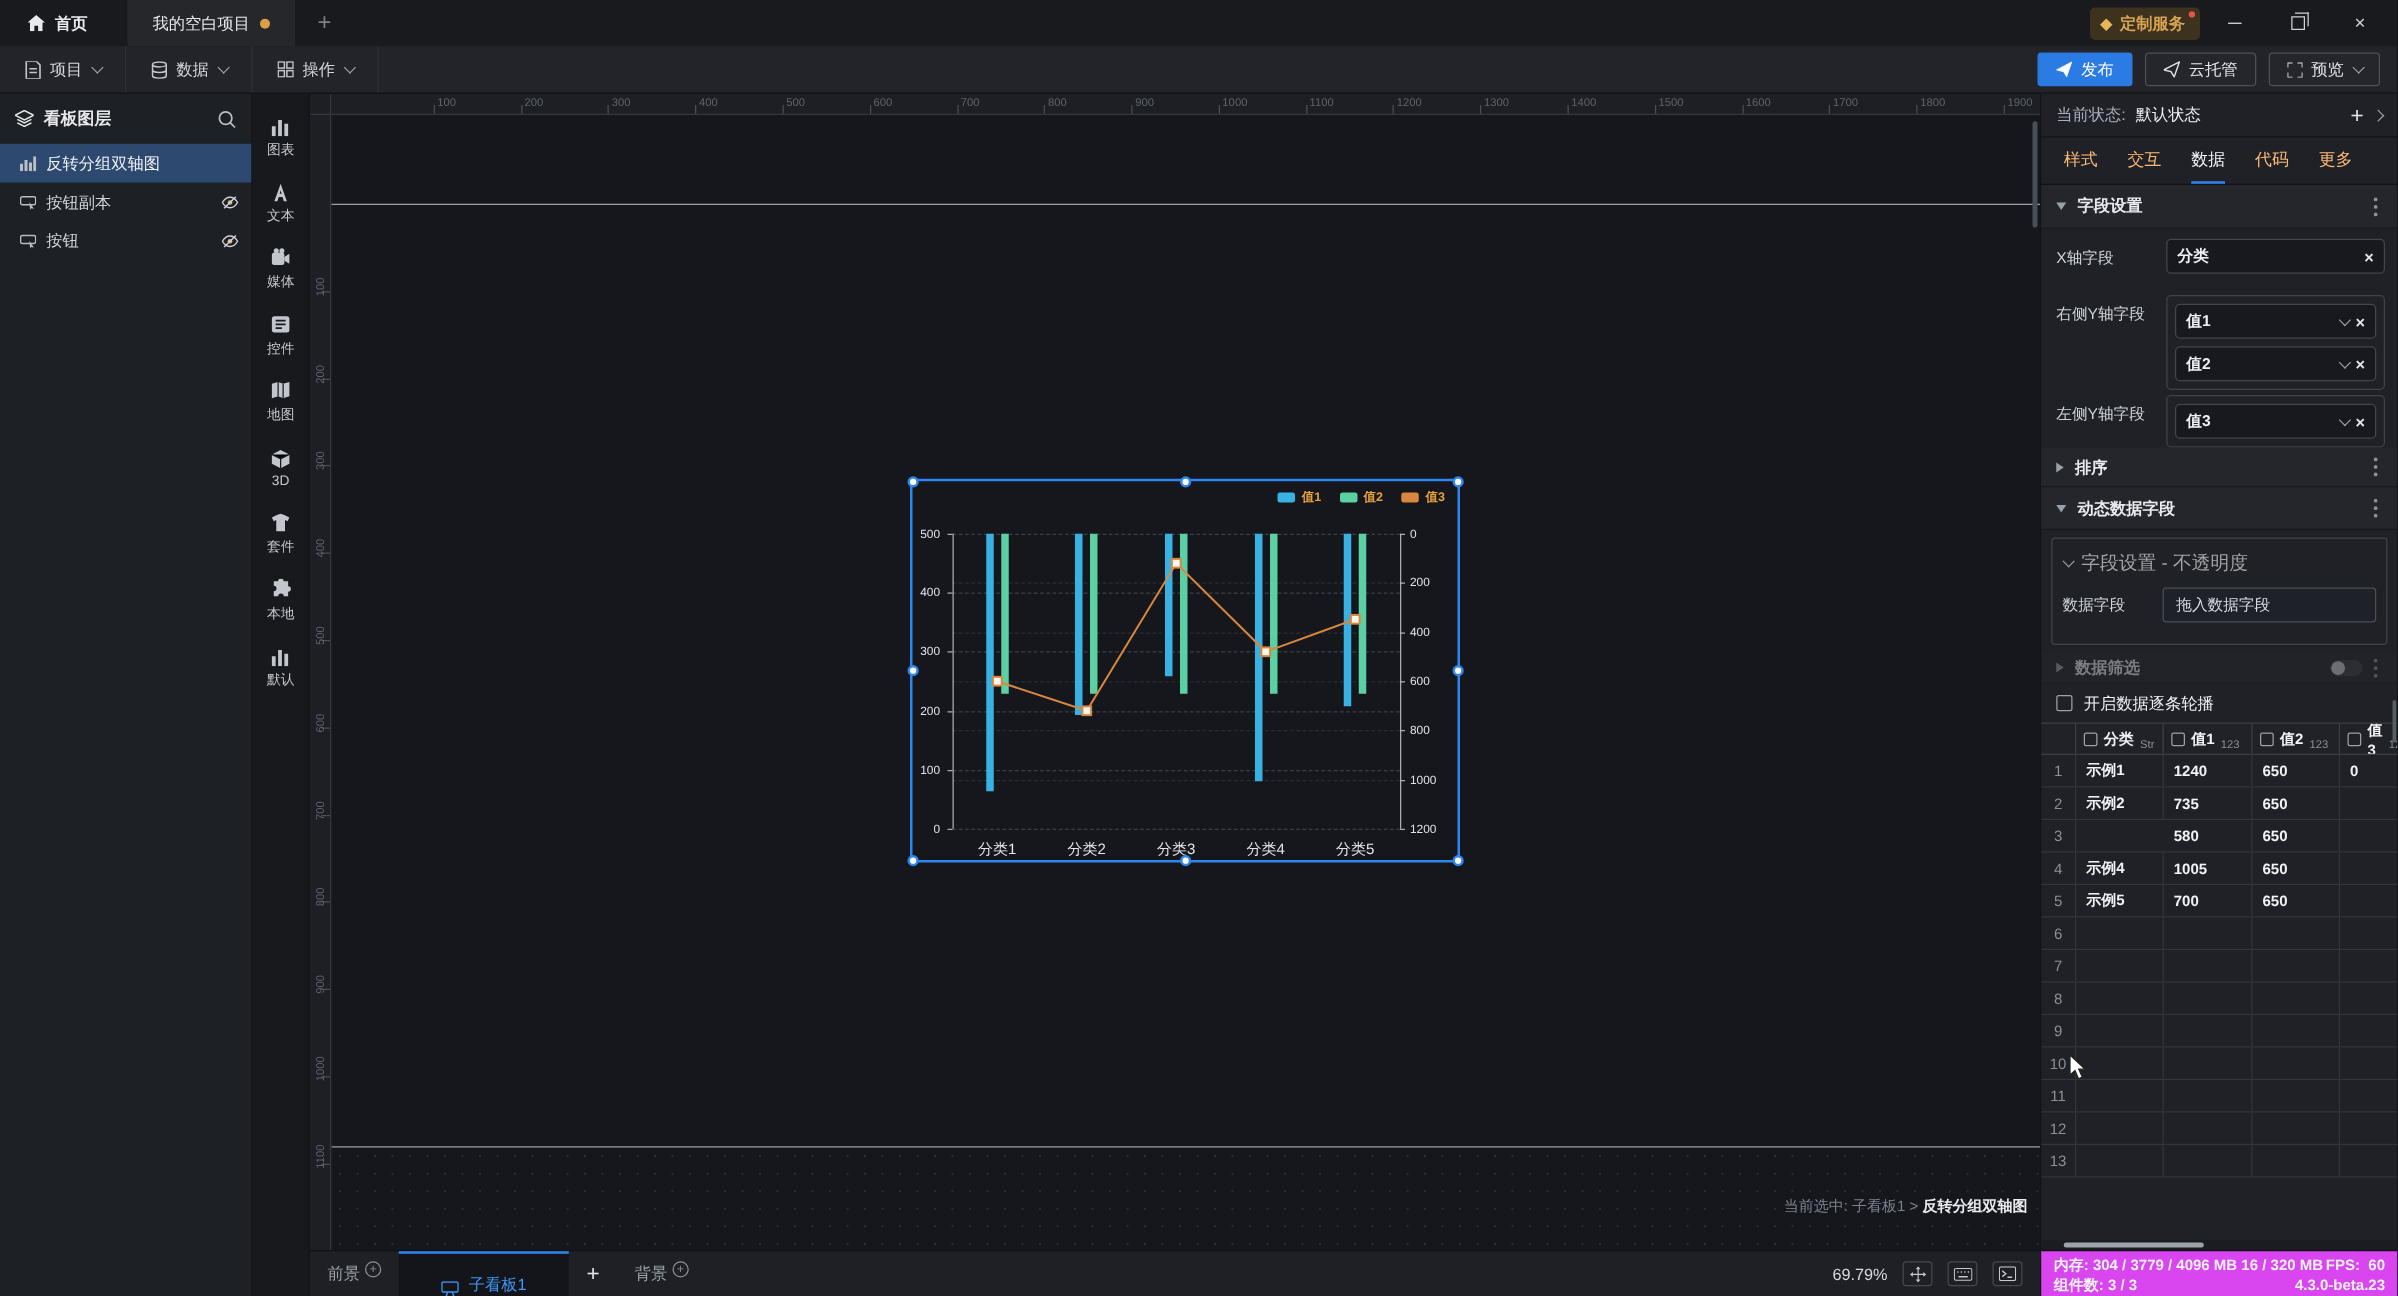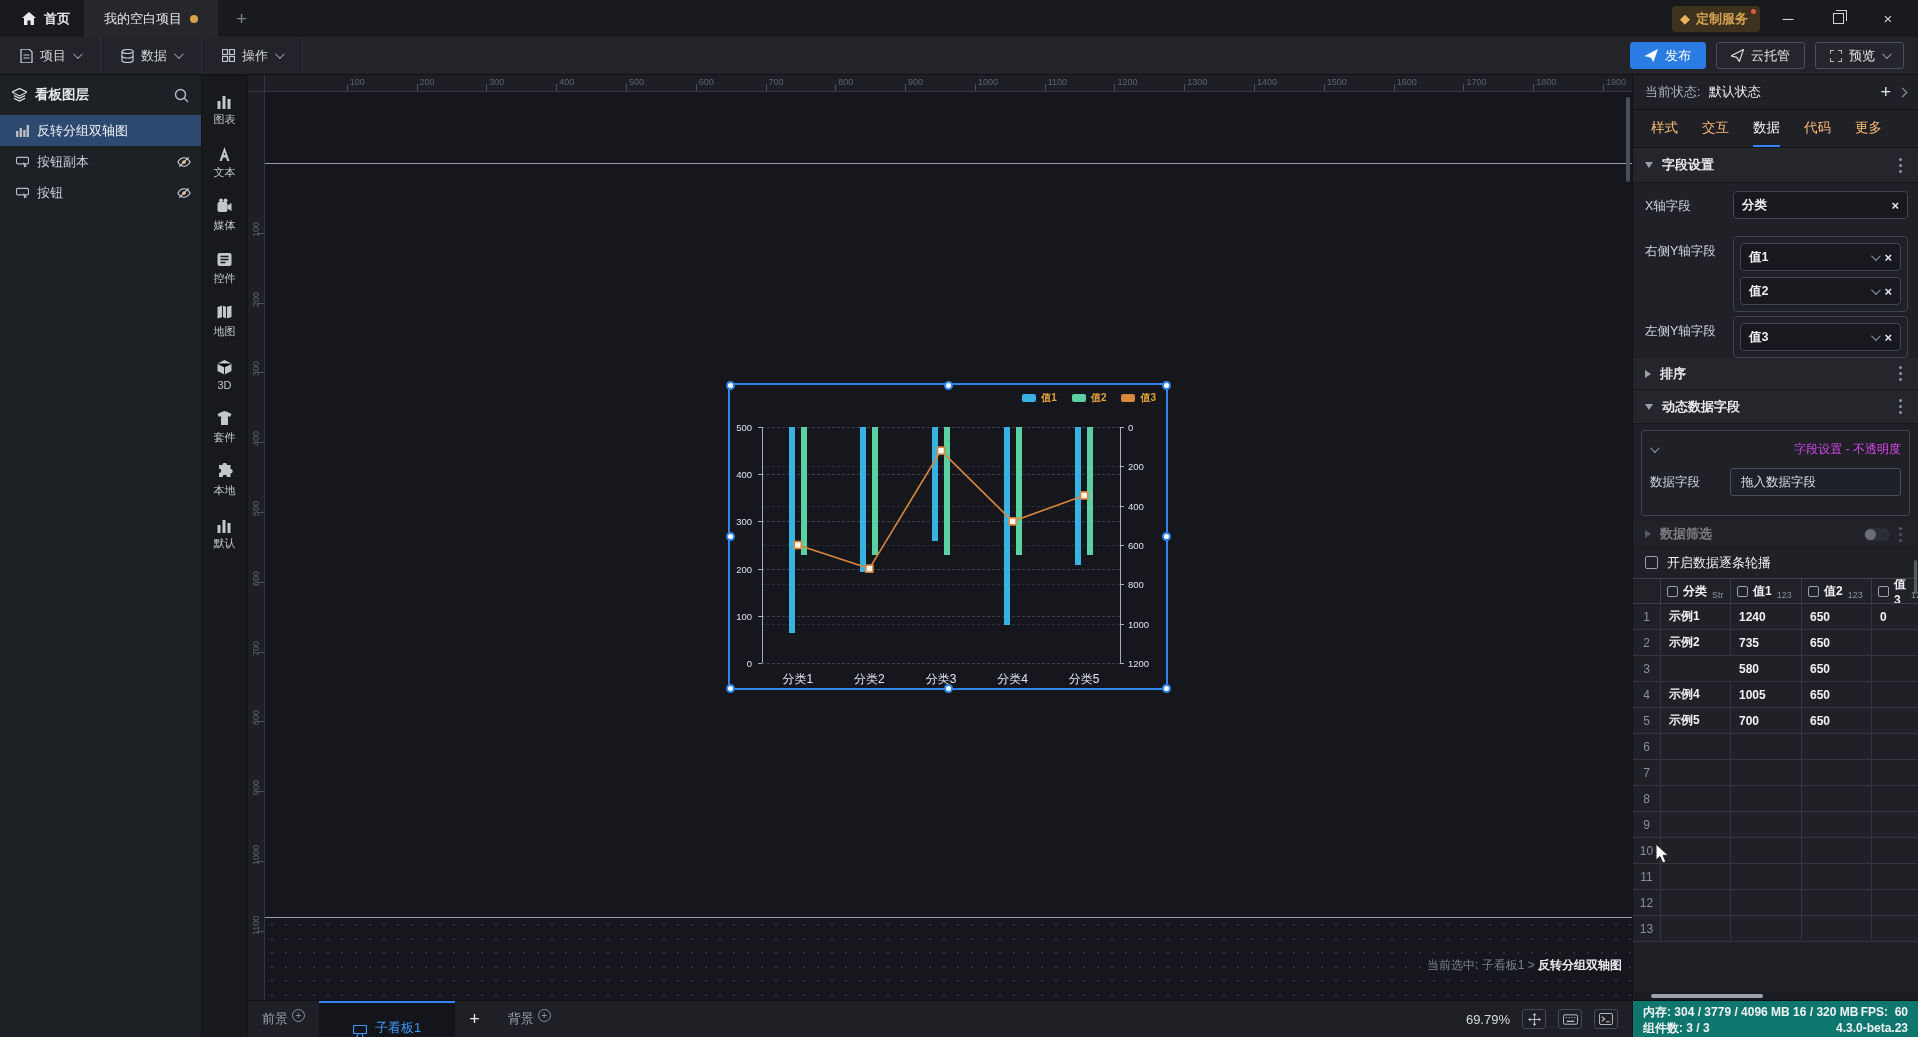--- a/index.html
+++ b/index.html
@@ -2,21 +2,21 @@
 <html><head>
 <meta charset="utf-8">
 <style>
   * { margin:0; padding:0; box-sizing:border-box; }
   html,body { background:#101114; }
   body { font-family:"Liberation Sans","DejaVu Sans",sans-serif; }
   .app { position:relative; width:1918px; height:1037px; background:#17181c; color:#d8dade; overflow:hidden; font-size:13px; }
 
   
   .titlebar { height:37px; background:#191a1d; display:flex; align-items:stretch; }
-  .tb-home { display:flex; align-items:center; gap:8px; padding:0 14px 0 22px; color:#e8e9ec; font-weight:bold; }
+  .tb-home { display:flex; align-items:center; gap:8px; padding:0 32px 0 22px; color:#e8e9ec; font-weight:bold; }
   .tab-active { display:flex; align-items:center; gap:8px; padding:0 20px; background:#26272b; color:#e4e6e9; }
   .tab-dot { width:8px; height:8px; border-radius:50%; background:#d9a04a; }
   .tb-plus { display:flex; align-items:center; padding:0 18px; color:#7c8088; font-size:19px; }
   .tb-right { margin-left:auto; display:flex; align-items:center; gap:6px; padding-right:8px; }
   .custom-badge { position:relative; display:flex; align-items:center; gap:6px; background:#3d321e; border-radius:4px; padding:4px 12px 4px 8px; color:#d6a253; font-weight:bold; font-size:13px; }
   .custom-badge .gem { color:#e9b45c; font-size:13px; }
   .custom-badge .reddot { position:absolute; top:3px; right:4px; width:5px; height:5px; border-radius:50%; background:#e05649; }
   .winbtn { width:44px; height:37px; display:flex; align-items:center; justify-content:center; color:#cfd2d6; font-size:15px; }
   .win-max i { display:block; width:11px; height:11px; border:1px solid #cfd2d6; position:relative; }
   .win-max i::before { content:""; position:absolute; left:2px; top:-4px; width:10px; height:10px; border:1px solid #cfd2d6; border-bottom:none; border-left:none; }
@@ -99,40 +99,40 @@
   .tri-d { width:0; height:0; border-top:6px solid #9aa0a8; border-left:4px solid transparent; border-right:4px solid transparent; }
   .kebab { width:3px; height:3px; border-radius:50%; background:#8e929a; box-shadow:0 -6px 0 #8e929a, 0 6px 0 #8e929a; margin-right:4px; }
   .frow { display:flex; align-items:flex-start; padding:8px 10px 4px 12px; }
   .frow .flab { width:88px; color:#cfd3da; font-size:12.5px; padding-top:7px; }
   .inp { display:flex; align-items:center; gap:6px; background:#17191e; border:1px solid #42464f; border-radius:4px; height:28px; padding:0 8px; color:#eef0f4; font-weight:bold; font-size:12.5px; }
   .inp .spacer { flex:1; }
   .x-btn { color:#e3e6ea; font-weight:bold; font-size:13px; }
   .inp-group { flex:1; border:1px solid #3f434c; border-radius:4px; padding:6px; display:flex; flex-direction:column; gap:6px; }
   .inp-solo { flex:1; }
   .subbox { margin:6px 8px; border:1px solid #3f434c; border-radius:3px; padding:6px 8px 10px 8px; }
-  .subbox-head { display:flex; align-items:center; gap:8px; color:#d946ef; font-size:12px; padding:4px 0 10px 0;justify-content:space-between; }
+  .subbox-head { display:flex; align-items:center; gap:8px; color:#a3a3a3; font-size:15px; padding:4px 0 10px 0; }
   .subrow { display:flex; align-items:center; }
   .subrow .flab { width:80px; color:#cfd3da; font-size:12.5px; }
   .drop-inp { flex:1; background:#1e2128; border:1px solid #4a4e58; border-radius:3px; height:28px; display:flex; align-items:center; padding:0 10px; color:#d8dce2; font-size:12.5px; }
   .faded { opacity:.45; }
   .toggle { width:26px; height:13px; border-radius:7px; background:#3a3e45; position:relative; }
   .toggle::before { content:""; position:absolute; left:1px; top:1px; width:11px; height:11px; border-radius:50%; background:#c9ccd2; }
   .dtabs { height:35px; display:flex; align-items:center; gap:22px; padding:0 14px; border-bottom:1px solid #121318; }
   .chk { width:13px; height:13px; border:1.5px solid #9ba0a9; border-radius:2px; flex:none; }
   .chkrow { height:31px; display:flex; align-items:center; gap:9px; padding:0 12px; color:#eef0f4; font-size:13px; }
   .tbl-head { height:26px; display:flex; background:#202227; border-top:1px solid #3c3f46; border-bottom:1px solid #3c3f46; overflow:hidden; }
   .th { display:flex; align-items:center; gap:5px; padding:0 6px; border-right:1px solid #3c3f46; color:#f0f2f5; font-weight:bold; font-size:12px; flex:none; }
   .th .hint { color:#8b8f97; font-size:9px; font-weight:normal; align-self:flex-end; padding-bottom:3px; }
   .tbl-rows { flex:1; overflow:hidden; }
   .tr { display:flex; height:26px; border-bottom:1px solid #32353c; }
   .td { padding:0 8px; display:flex; align-items:center; border-right:1px solid #32353c; color:#f0f2f5; font-weight:bold; font-size:12px; flex:none; overflow:hidden; }
   .td.num { color:#8b8f97; font-weight:normal; justify-content:center; padding:0; }
   .hscroll { height:8px; background:#1a1c21; position:relative; }
   .hscroll .thumb { position:absolute; left:18px; top:2px; width:112px; height:4px; border-radius:2px; background:#9ea3ab; }
-  .statusbar { height:37px; background:#0f766e; border-top:1px solid #101114; padding:3px 10px 0 10px; font-size:12px; font-weight:bold; color:#f0f2f5; }
+  .statusbar { height:37px; background:#d946ef; border-top:1px solid #101114; padding:3px 10px 0 10px; font-size:12px; font-weight:bold; color:#f0f2f5; }
   .statusbar .line { display:flex; justify-content:space-between; line-height:16px; }
   .rpanel-scroll { position:absolute; right:1px; top:485px; width:3px; height:34px; border-radius:2px; background:#565b64; }
 
   svg { display:block; }
   .cursor { position:absolute; left:1655px; top:843px; z-index:50; pointer-events:none; }
 </style>
 </head>
 <body>
 
 <div class="app">

